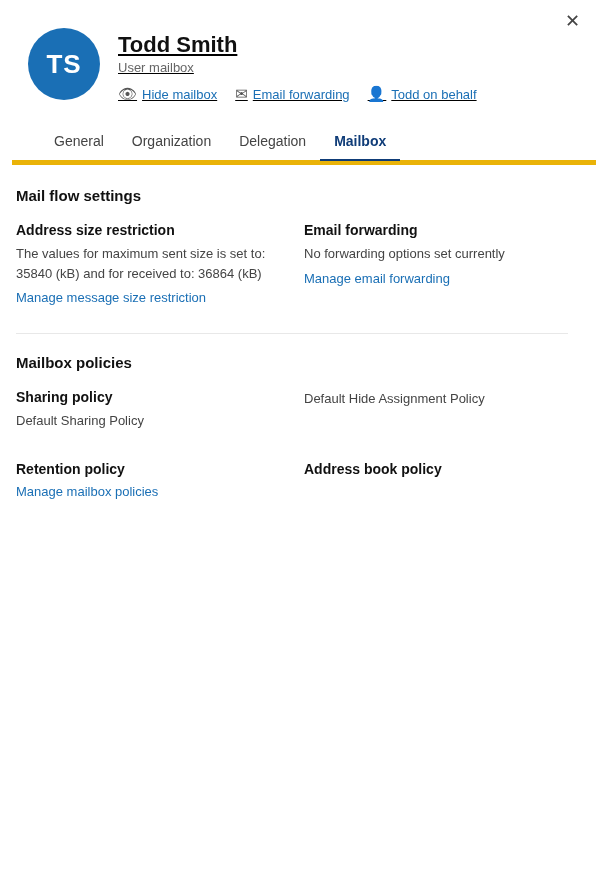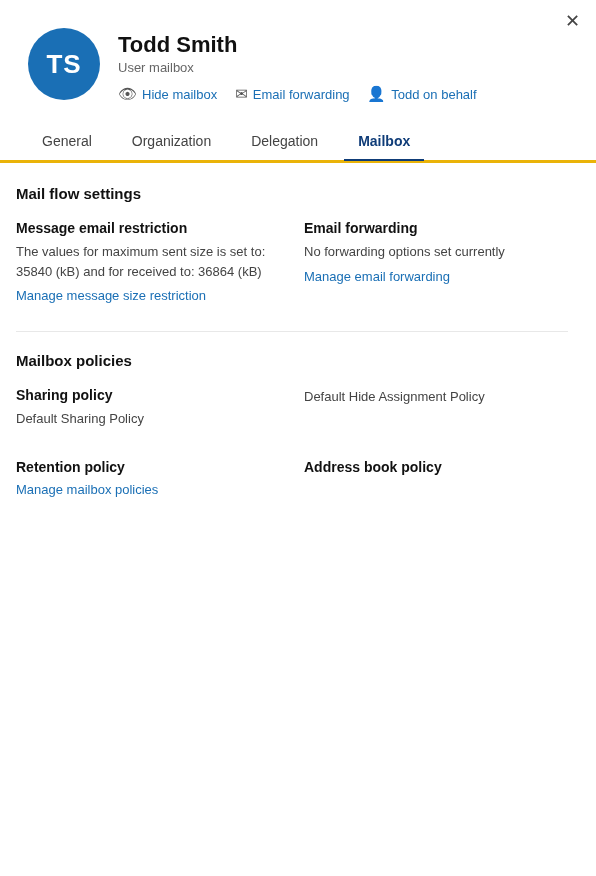--- a/index.html
+++ b/index.html
@@ -50,20 +50,21 @@
     }
     .avatar-initials {
       color: #fff;
       font-size: 26px;
       font-weight: 600;
       letter-spacing: 1px;
     }
     .header-info {
       flex: 1;
       padding-top: 4px;
+      text-decoration: underline;
     }
     .user-name {
       font-size: 22px;
       font-weight: 600;
       color: #111;
       line-height: 1.2;
     }
     .user-type {
       font-size: 13px;
       color: #666;
@@ -83,23 +84,23 @@
       color: #1a6fb5;
       cursor: pointer;
       text-decoration: none;
     }
     .action-icon {
       font-size: 15px;
       color: #555;
     }
     .tabs {
       display: flex;
-      gap: 12px;
-      border-bottom: 3px solid #eab308;
-      margin: 20px 0 0 0;
+      gap: 0;
+      border-bottom: 5px solid #eab308;
+      margin: 20px 0 0 12px;
       padding: 0 28px;
     }
     .tab {
       padding: 10px 14px;
       font-size: 14px;
       color: #444;
       cursor: pointer;
       border-bottom: 2px solid transparent;
       margin-bottom: -1px;
       white-space: nowrap;
@@ -194,21 +195,21 @@
     <div class="tab active">Mailbox</div>
   </div>
 
   <div class="content">
 
     <div class="section-title">Mail flow settings</div>
 
     <div class="two-col">
 
       <div class="col-block">
-        <div class="block-title">Message email restriction</div>
+        <div class="block-title">Address size restriction</div>
         <div class="block-text">The values for maximum sent size is set to: 35840 (kB) and for received to: 36864 (kB)</div>
         <a class="block-link">Manage message size restriction</a>
       </div>
 
       <div class="col-block">
         <div class="block-title">Email forwarding</div>
         <div class="block-text">No forwarding options set currently</div>
         <a class="block-link">Manage email forwarding</a>
       </div>
     </div>

